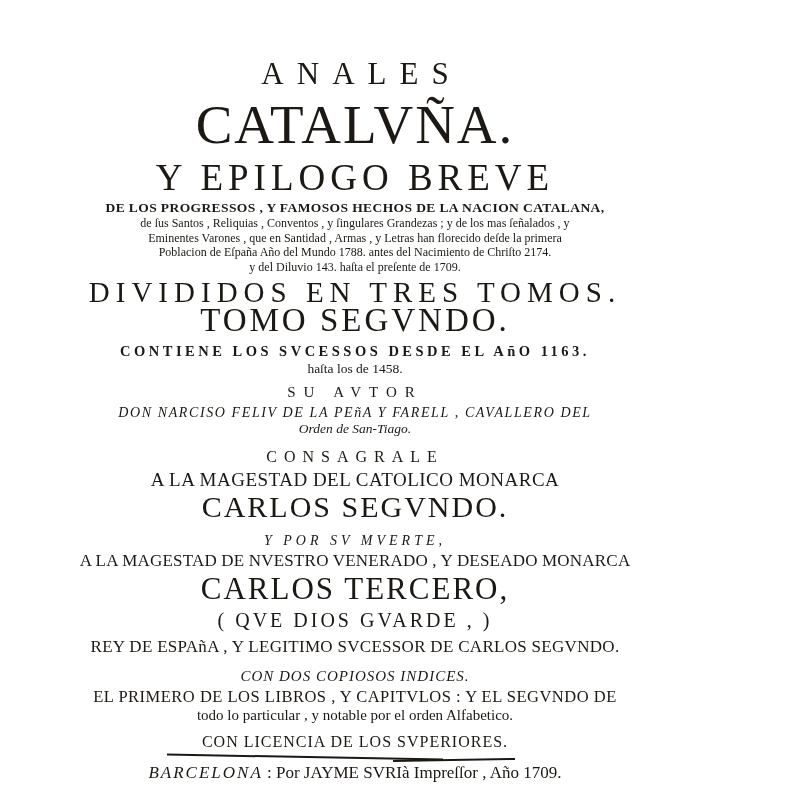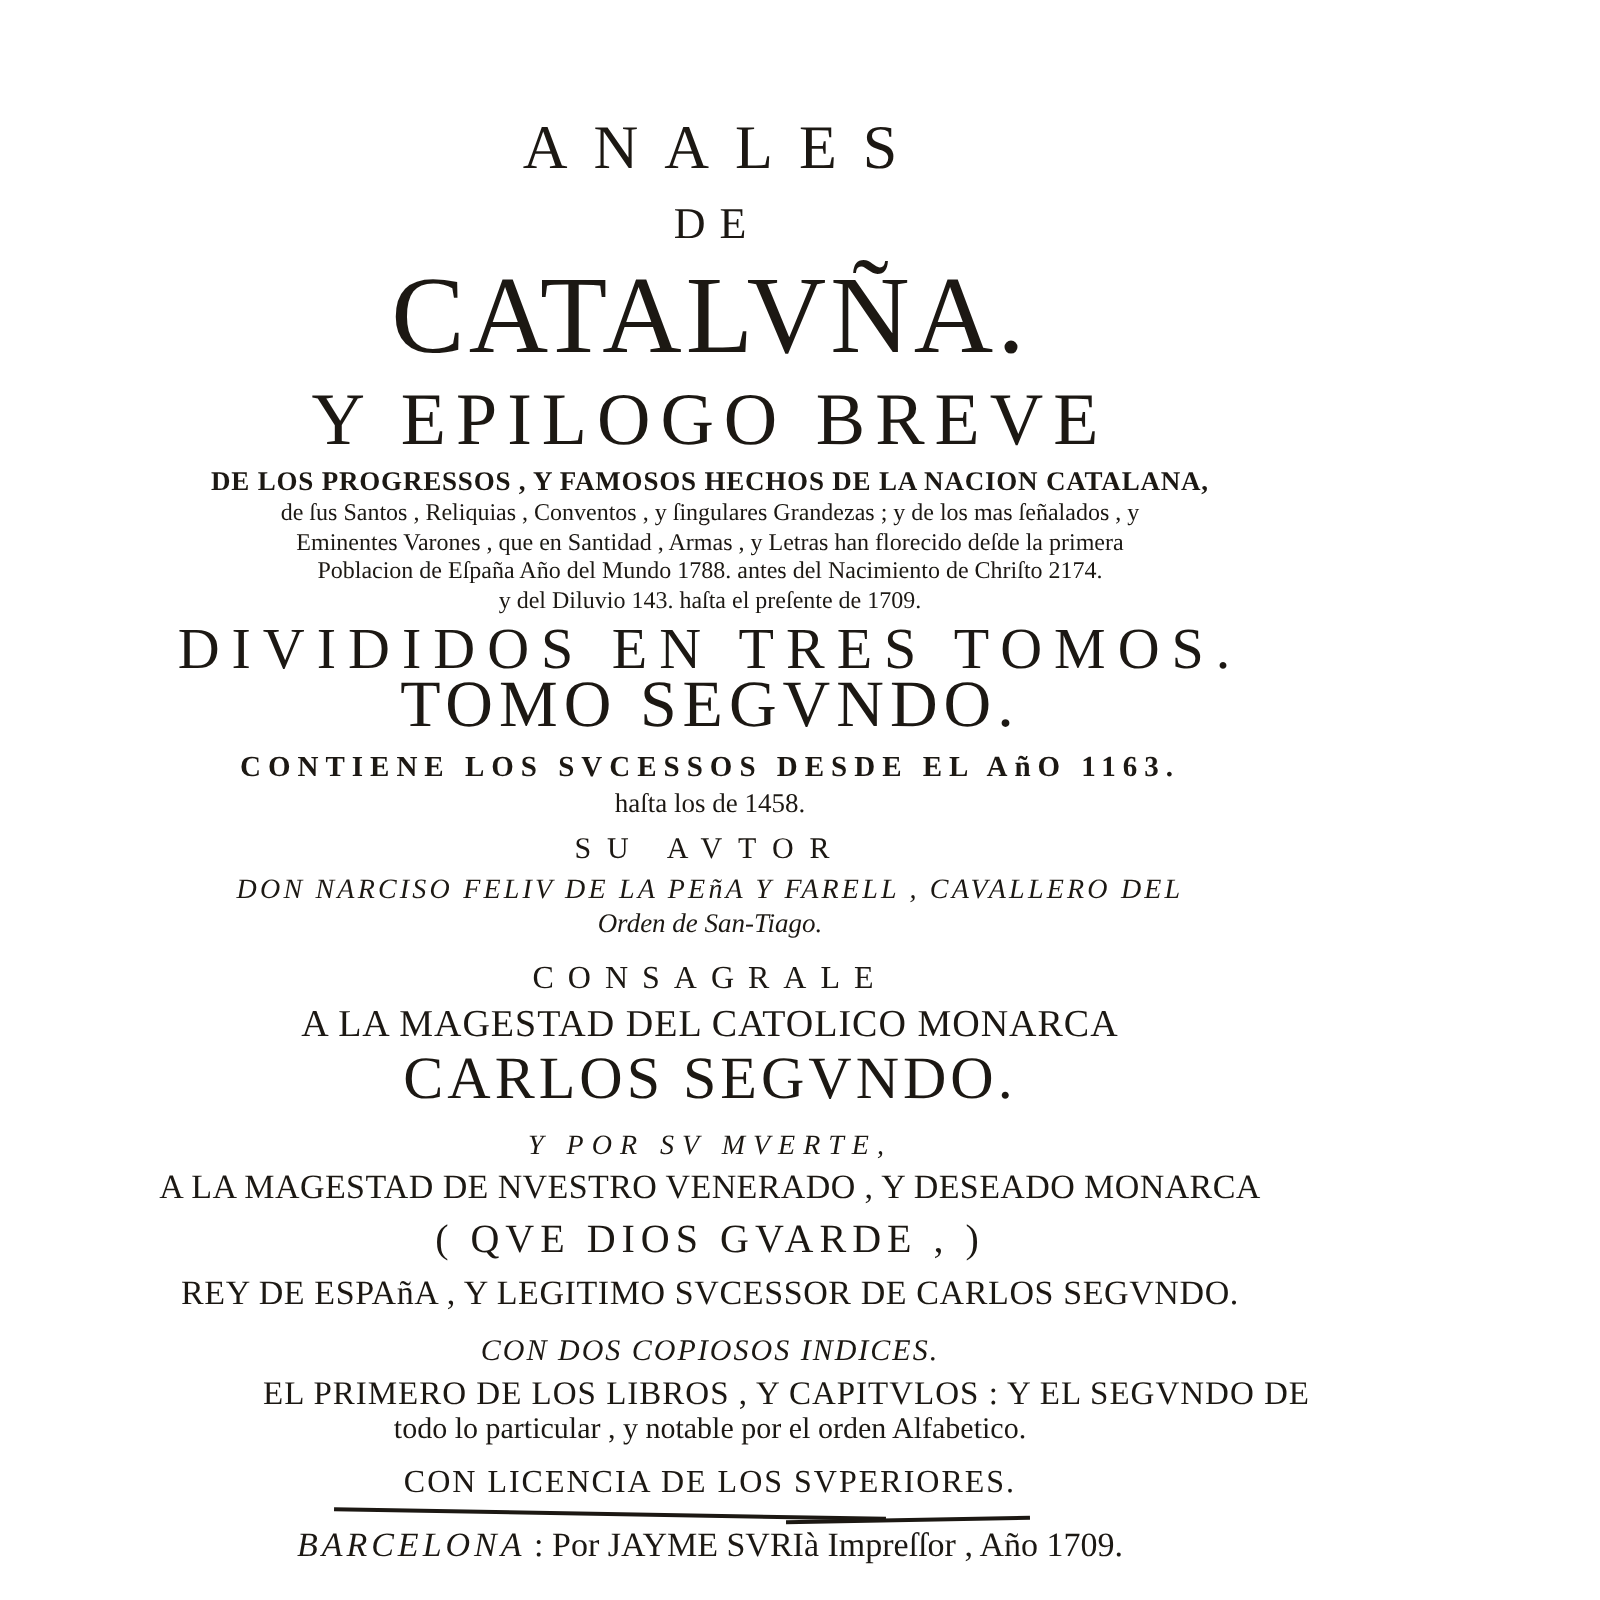--- a/index.html
+++ b/index.html
@@ -31,39 +31,38 @@
   .t-orden    { margin-top: 0px;  font-size: 13.5px; font-style: italic; }
   .t-consagrale{ margin-top: 11px; font-size: 16px; letter-spacing: 7px; }
   .t-magestad1{ margin-top: 3px;  font-size: 19px; letter-spacing: 0.5px; }
   .t-carlos2  { margin-top: 1px;  font-size: 30px; letter-spacing: 2px; line-height: 1; }
   .t-muerte   { margin-top: 11px; font-size: 14px; font-style: italic; letter-spacing: 4px; text-align: center; }
   .t-magestad2{ margin-top: 2px;  font-size: 17px; letter-spacing: 0.2px; }
   .t-carlos3  { margin-top: 2px;  font-size: 31px; letter-spacing: 2px; line-height: 1; }
   .t-guarde   { margin-top: 5px;  font-size: 20px; letter-spacing: 3px; }
   .t-rey      { margin-top: 5px;  font-size: 17px; letter-spacing: 0.3px; }
   .t-indices  { margin-top: 11px; font-size: 15px; font-style: italic; letter-spacing: 1px; }
-  .t-primero  { margin-top: 2px;  font-size: 16.5px; letter-spacing: 0.5px; text-align: right; }
+  .t-primero  { margin-top: 2px;  font-size: 16.5px; letter-spacing: 0.5px; }
   .t-todo     { margin-top: 0px;  font-size: 15px; }
   .t-licencia { margin-top: 9px;  font-size: 16px; letter-spacing: 1px; }
   .rule       { position: relative; margin-top: 2px; height: 9px; }
   .rule .seg1 { position: absolute; left: 112px; top: 3px; width: 276px; height: 2px;
                 background: #1c1813; transform: rotate(1deg); }
   .rule .seg2 { position: absolute; left: 338px; top: 6px; width: 122px; height: 2px;
                 background: #1c1813; transform: rotate(-1deg); }
   .t-barcelona{ margin-top: 1px;  font-size: 17px; }
   .barcelona-word { font-style: italic; letter-spacing: 2px; }
 </style>
 </head>
 <body>
 
 <div class="page">
   <div class="col">
 
     <div class="t-anales">ANALES</div>
-    <div class="t-de">DE</div>
     <div class="t-cataluna">CATALVÑA.</div>
     <div class="t-epilogo">Y EPILOGO BREVE</div>
 
     <div class="subtitle">
       <div class="sub-line sub-caps">DE LOS PROGRESSOS , Y FAMOSOS HECHOS DE LA NACION CATALANA,</div>
       <div class="sub-line">de ſus Santos , Reliquias , Conventos , y ſingulares Grandezas ; y de los mas ſeñalados , y</div>
       <div class="sub-line">Eminentes Varones , que en Santidad , Armas , y Letras han florecido deſde la primera</div>
       <div class="sub-line">Poblacion de Eſpaña Año del Mundo 1788. antes del Nacimiento de Chriſto 2174.</div>
       <div class="sub-line">y del Diluvio 143. haſta el preſente de 1709.</div>
     </div>
@@ -75,20 +74,21 @@
 
     <div class="t-suautor">SU AVTOR</div>
     <div class="t-author">DON NARCISO FELIV DE LA PEñA Y FARELL , CAVALLERO DEL</div>
     <div class="t-orden">Orden de San-Tiago.</div>
 
     <div class="t-consagrale">CONSAGRALE</div>
     <div class="t-magestad1">A LA MAGESTAD DEL CATOLICO MONARCA</div>
     <div class="t-carlos2">CARLOS SEGVNDO.</div>
     <div class="t-muerte">Y POR SV MVERTE,</div>
     <div class="t-magestad2">A LA MAGESTAD DE NVESTRO VENERADO , Y DESEADO MONARCA</div>
+    <div class="t-carlos3">CARLOS TERCERO,</div>
     <div class="t-guarde">( QVE DIOS GVARDE , )</div>
     <div class="t-rey">REY DE ESPAñA , Y LEGITIMO SVCESSOR DE CARLOS SEGVNDO.</div>
 
     <div class="t-indices">CON DOS COPIOSOS INDICES.</div>
     <div class="t-primero">EL PRIMERO DE LOS LIBROS , Y CAPITVLOS : Y EL SEGVNDO DE</div>
     <div class="t-todo">todo lo particular , y notable por el orden Alfabetico.</div>
 
     <div class="t-licencia">CON LICENCIA DE LOS SVPERIORES.</div>
 
     <div class="rule">

